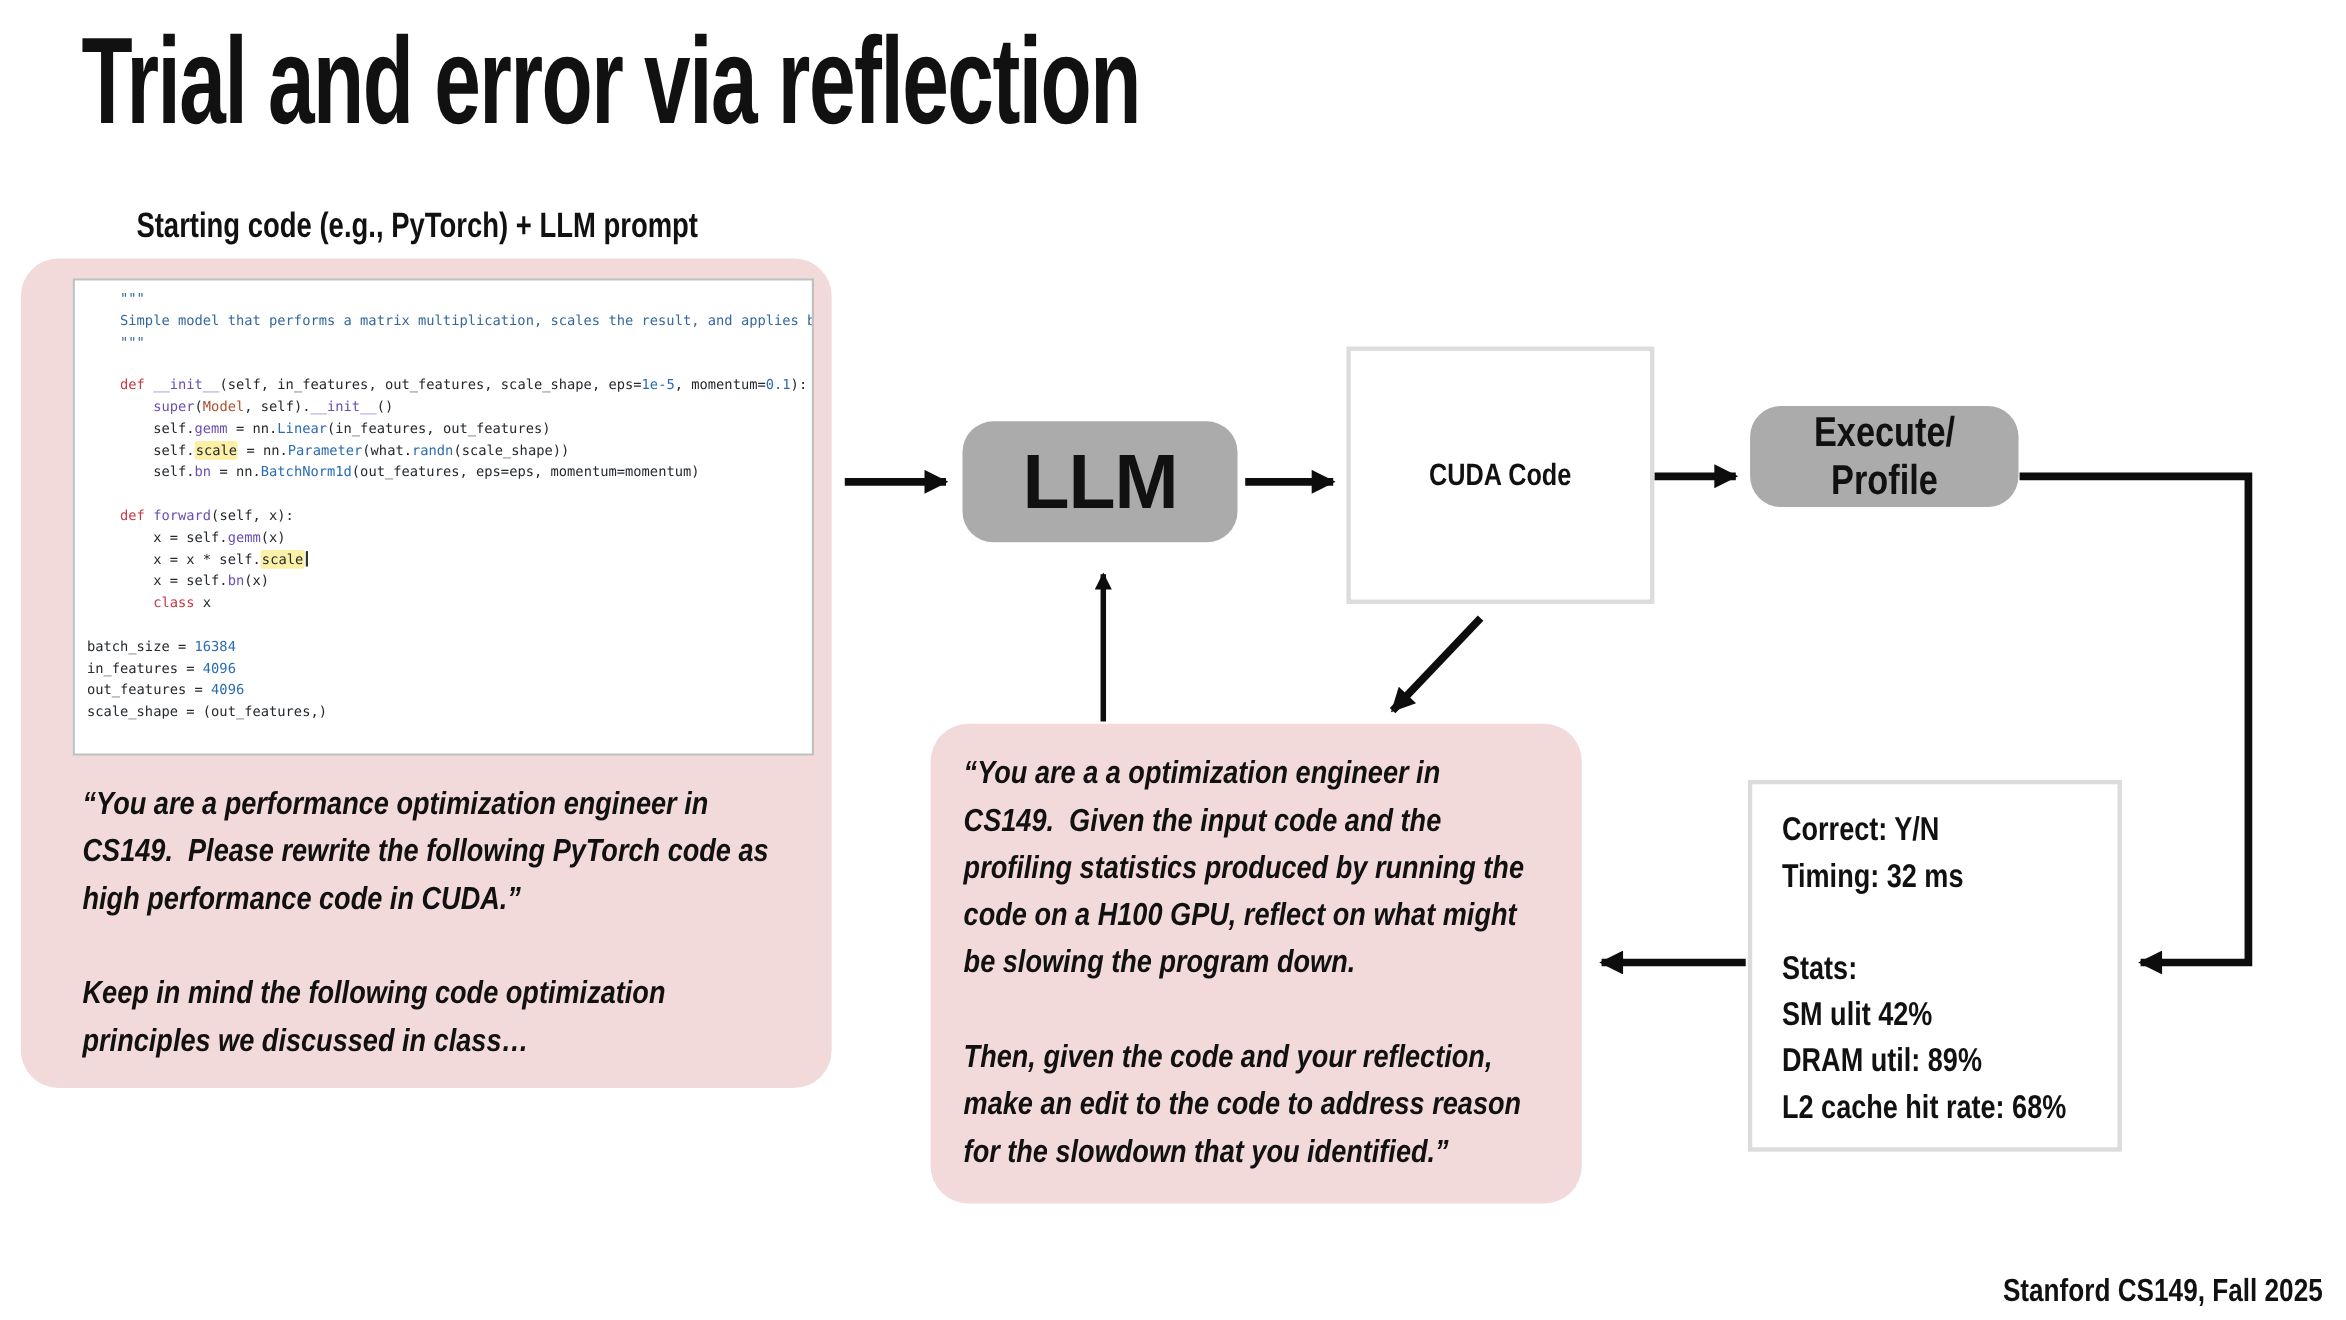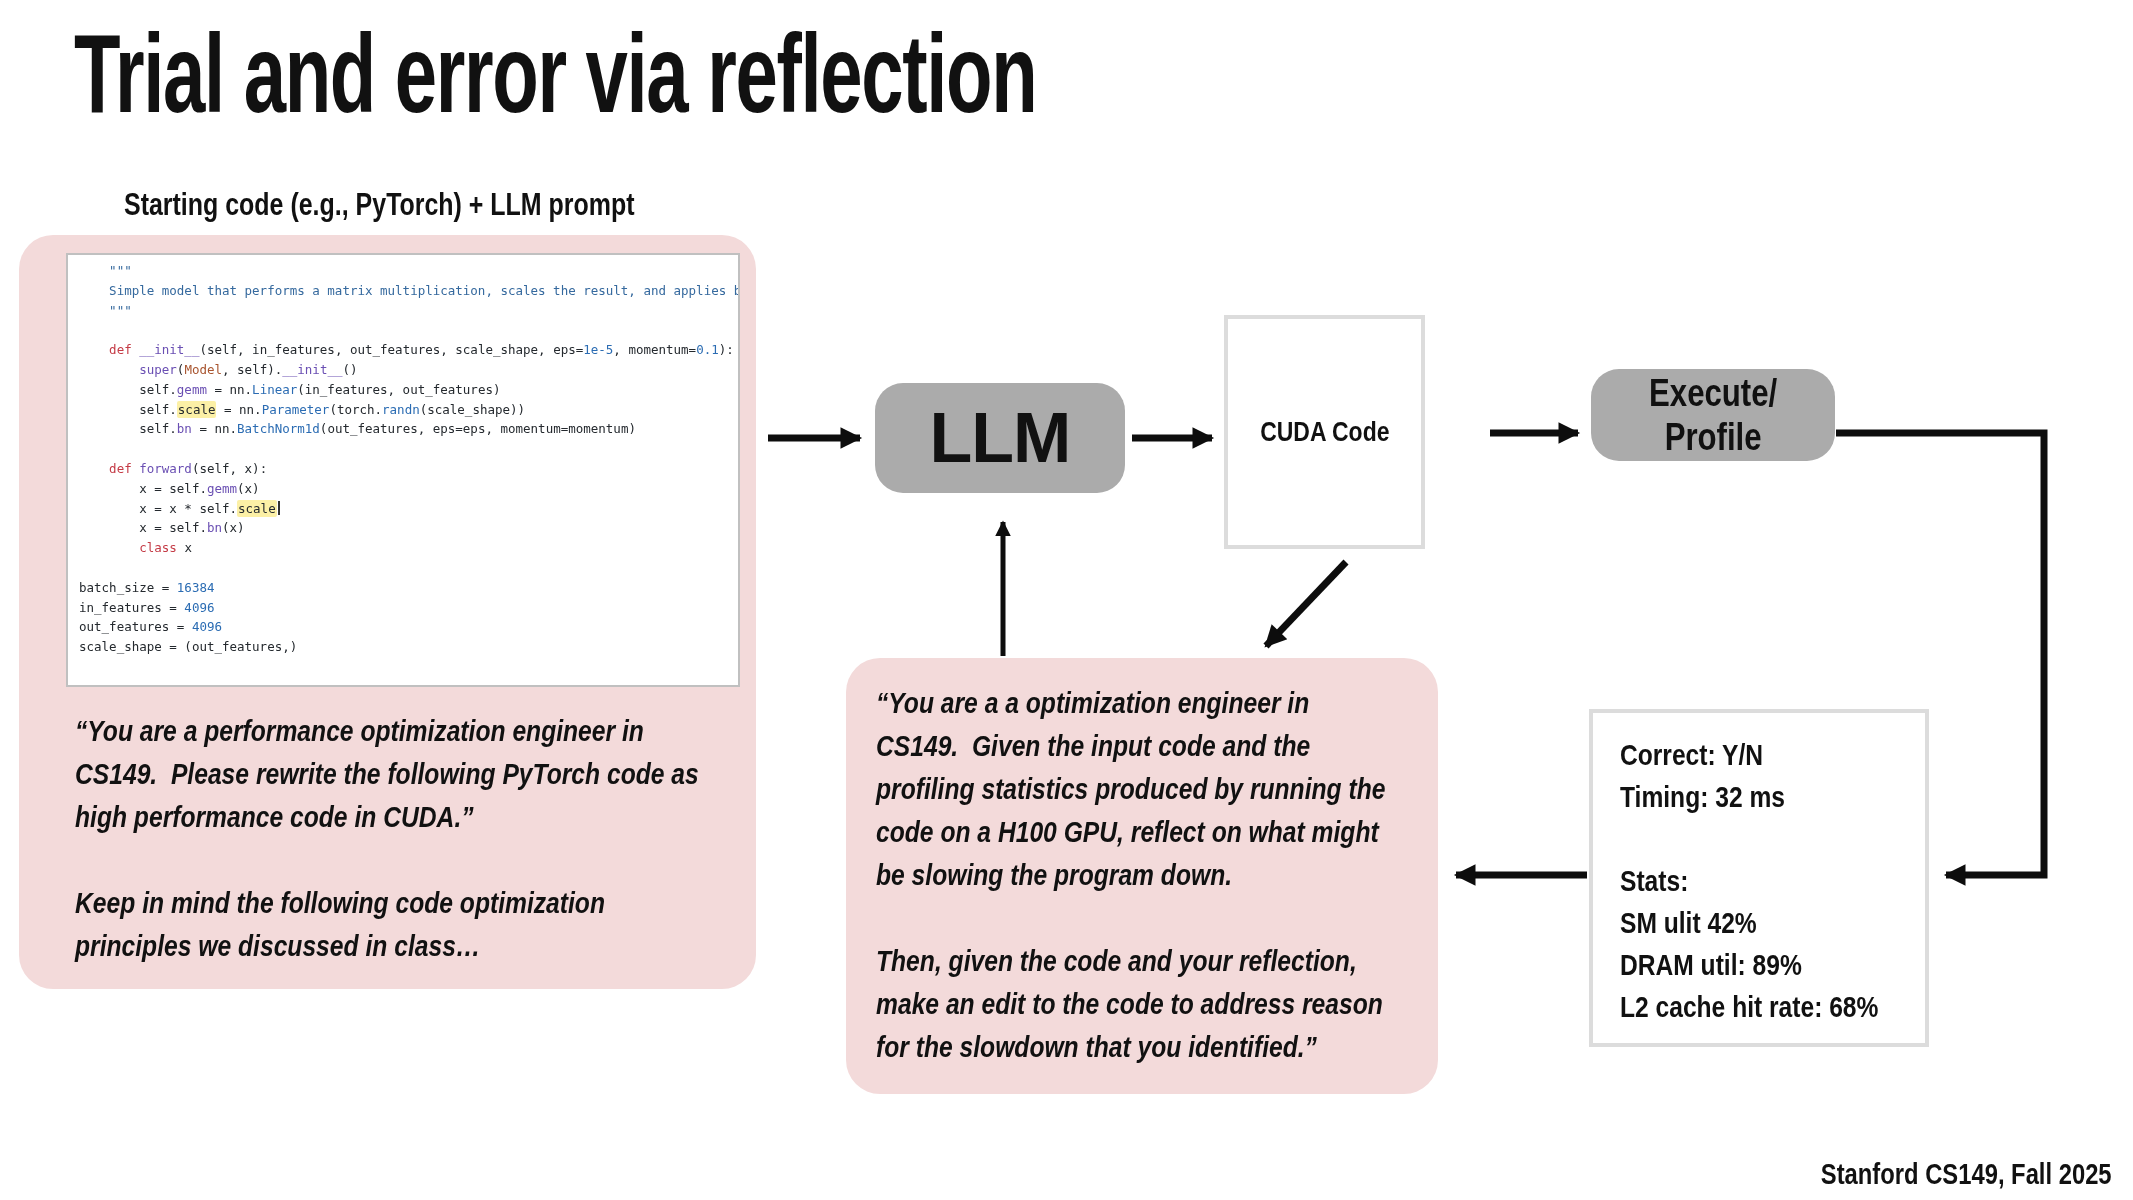--- a/index.html
+++ b/index.html
@@ -39,21 +39,21 @@
   .t-line{white-space:pre;}
 
   .gray-node{background:var(--gray-node);border-radius:28px;display:flex;align-items:center;
              justify-content:center;text-align:center;}
   .llm-node{left:875px;top:383px;width:250px;height:110px;}
   .llm-label{font-size:70px;font-weight:700;letter-spacing:-1px;}
   .exec-node{left:1591px;top:369px;width:244px;height:92px;flex-direction:column;}
   .exec-label{font-size:38px;font-weight:700;line-height:44px;transform:scaleX(0.82);transform-origin:50% 50%;white-space:nowrap;}
 
   .white-panel{background:#ffffff;border:4px solid var(--panel-border);box-sizing:border-box;}
-  .cuda-node{left:1224px;top:315px;width:201px;height:234px;display:flex;align-items:center;justify-content:center;}
+  .cuda-node{left:1224px;top:315px;width:280px;height:234px;display:flex;align-items:center;justify-content:center;}
   .cuda-label{font-size:28px;font-weight:700;transform:scaleX(0.82);white-space:nowrap;}
   .stats-panel{left:1589px;top:709px;width:340px;height:338px;}
   .stats-text{left:1620px;top:734px;font-size:30px;font-weight:700;line-height:42px;
               transform:scaleX(0.82);transform-origin:0 0;}
 
   .footer{right:21px;top:1158px;font-size:29px;font-weight:700;white-space:nowrap;
           transform:scaleX(0.82);transform-origin:100% 0;}
 
   svg.arrows{position:absolute;left:0;top:0;width:2133px;height:1200px;pointer-events:none;}
   svg.arrows path{stroke:var(--arrow);stroke-width:7px;fill:none;}
@@ -70,21 +70,21 @@
 
   <div class="abs pink-panel panel1"></div>
   <div class="abs code-block">
       <div class="code-line"><span class="tok-s">    """</span></div>
       <div class="code-line"><span class="tok-s">    Simple model that performs a matrix multiplication, scales the result, and applies ba</span></div>
       <div class="code-line"><span class="tok-s">    """</span></div>
       <div class="code-line">&nbsp;</div>
       <div class="code-line"><span class="tok-p">    </span><span class="tok-k">def </span><span class="tok-n">__init__</span><span class="tok-p">(self, in_features, out_features, scale_shape, eps=</span><span class="tok-num">1e-5</span><span class="tok-p">, momentum=</span><span class="tok-num">0.1</span><span class="tok-p">):</span></div>
       <div class="code-line"><span class="tok-p">        </span><span class="tok-n">super</span><span class="tok-p">(</span><span class="tok-cl">Model</span><span class="tok-p">, self).</span><span class="tok-n">__init__</span><span class="tok-p">()</span></div>
       <div class="code-line"><span class="tok-p">        self.</span><span class="tok-n">gemm</span><span class="tok-p"> = nn.</span><span class="tok-b">Linear</span><span class="tok-p">(in_features, out_features)</span></div>
-      <div class="code-line"><span class="tok-p">        self.</span><span class="tok-hl">scale</span><span class="tok-p"> = nn.</span><span class="tok-b">Parameter</span><span class="tok-p">(torch.</span><span class="tok-b">randn</span><span class="tok-p">(scale_shape))</span></div>
+      <div class="code-line"><span class="tok-p">        self.</span><span class="tok-hl">scale</span><span class="tok-p"> = nn.</span><span class="tok-b">Parameter</span><span class="tok-p">(what.</span><span class="tok-b">randn</span><span class="tok-p">(scale_shape))</span></div>
       <div class="code-line"><span class="tok-p">        self.</span><span class="tok-n">bn</span><span class="tok-p"> = nn.</span><span class="tok-b">BatchNorm1d</span><span class="tok-p">(out_features, eps=eps, momentum=momentum)</span></div>
       <div class="code-line">&nbsp;</div>
       <div class="code-line"><span class="tok-p">    </span><span class="tok-k">def </span><span class="tok-n">forward</span><span class="tok-p">(self, x):</span></div>
       <div class="code-line"><span class="tok-p">        x = self.</span><span class="tok-n">gemm</span><span class="tok-p">(x)</span></div>
       <div class="code-line"><span class="tok-p">        x = x * self.</span><span class="tok-hl">scale</span><span class="tok-cur"></span></div>
       <div class="code-line"><span class="tok-p">        x = self.</span><span class="tok-n">bn</span><span class="tok-p">(x)</span></div>
       <div class="code-line"><span class="tok-p">        </span><span class="tok-k">class</span><span class="tok-p"> x</span></div>
       <div class="code-line">&nbsp;</div>
       <div class="code-line"><span class="tok-p">batch_size = </span><span class="tok-num">16384</span></div>
       <div class="code-line"><span class="tok-p">in_features = </span><span class="tok-num">4096</span></div>

